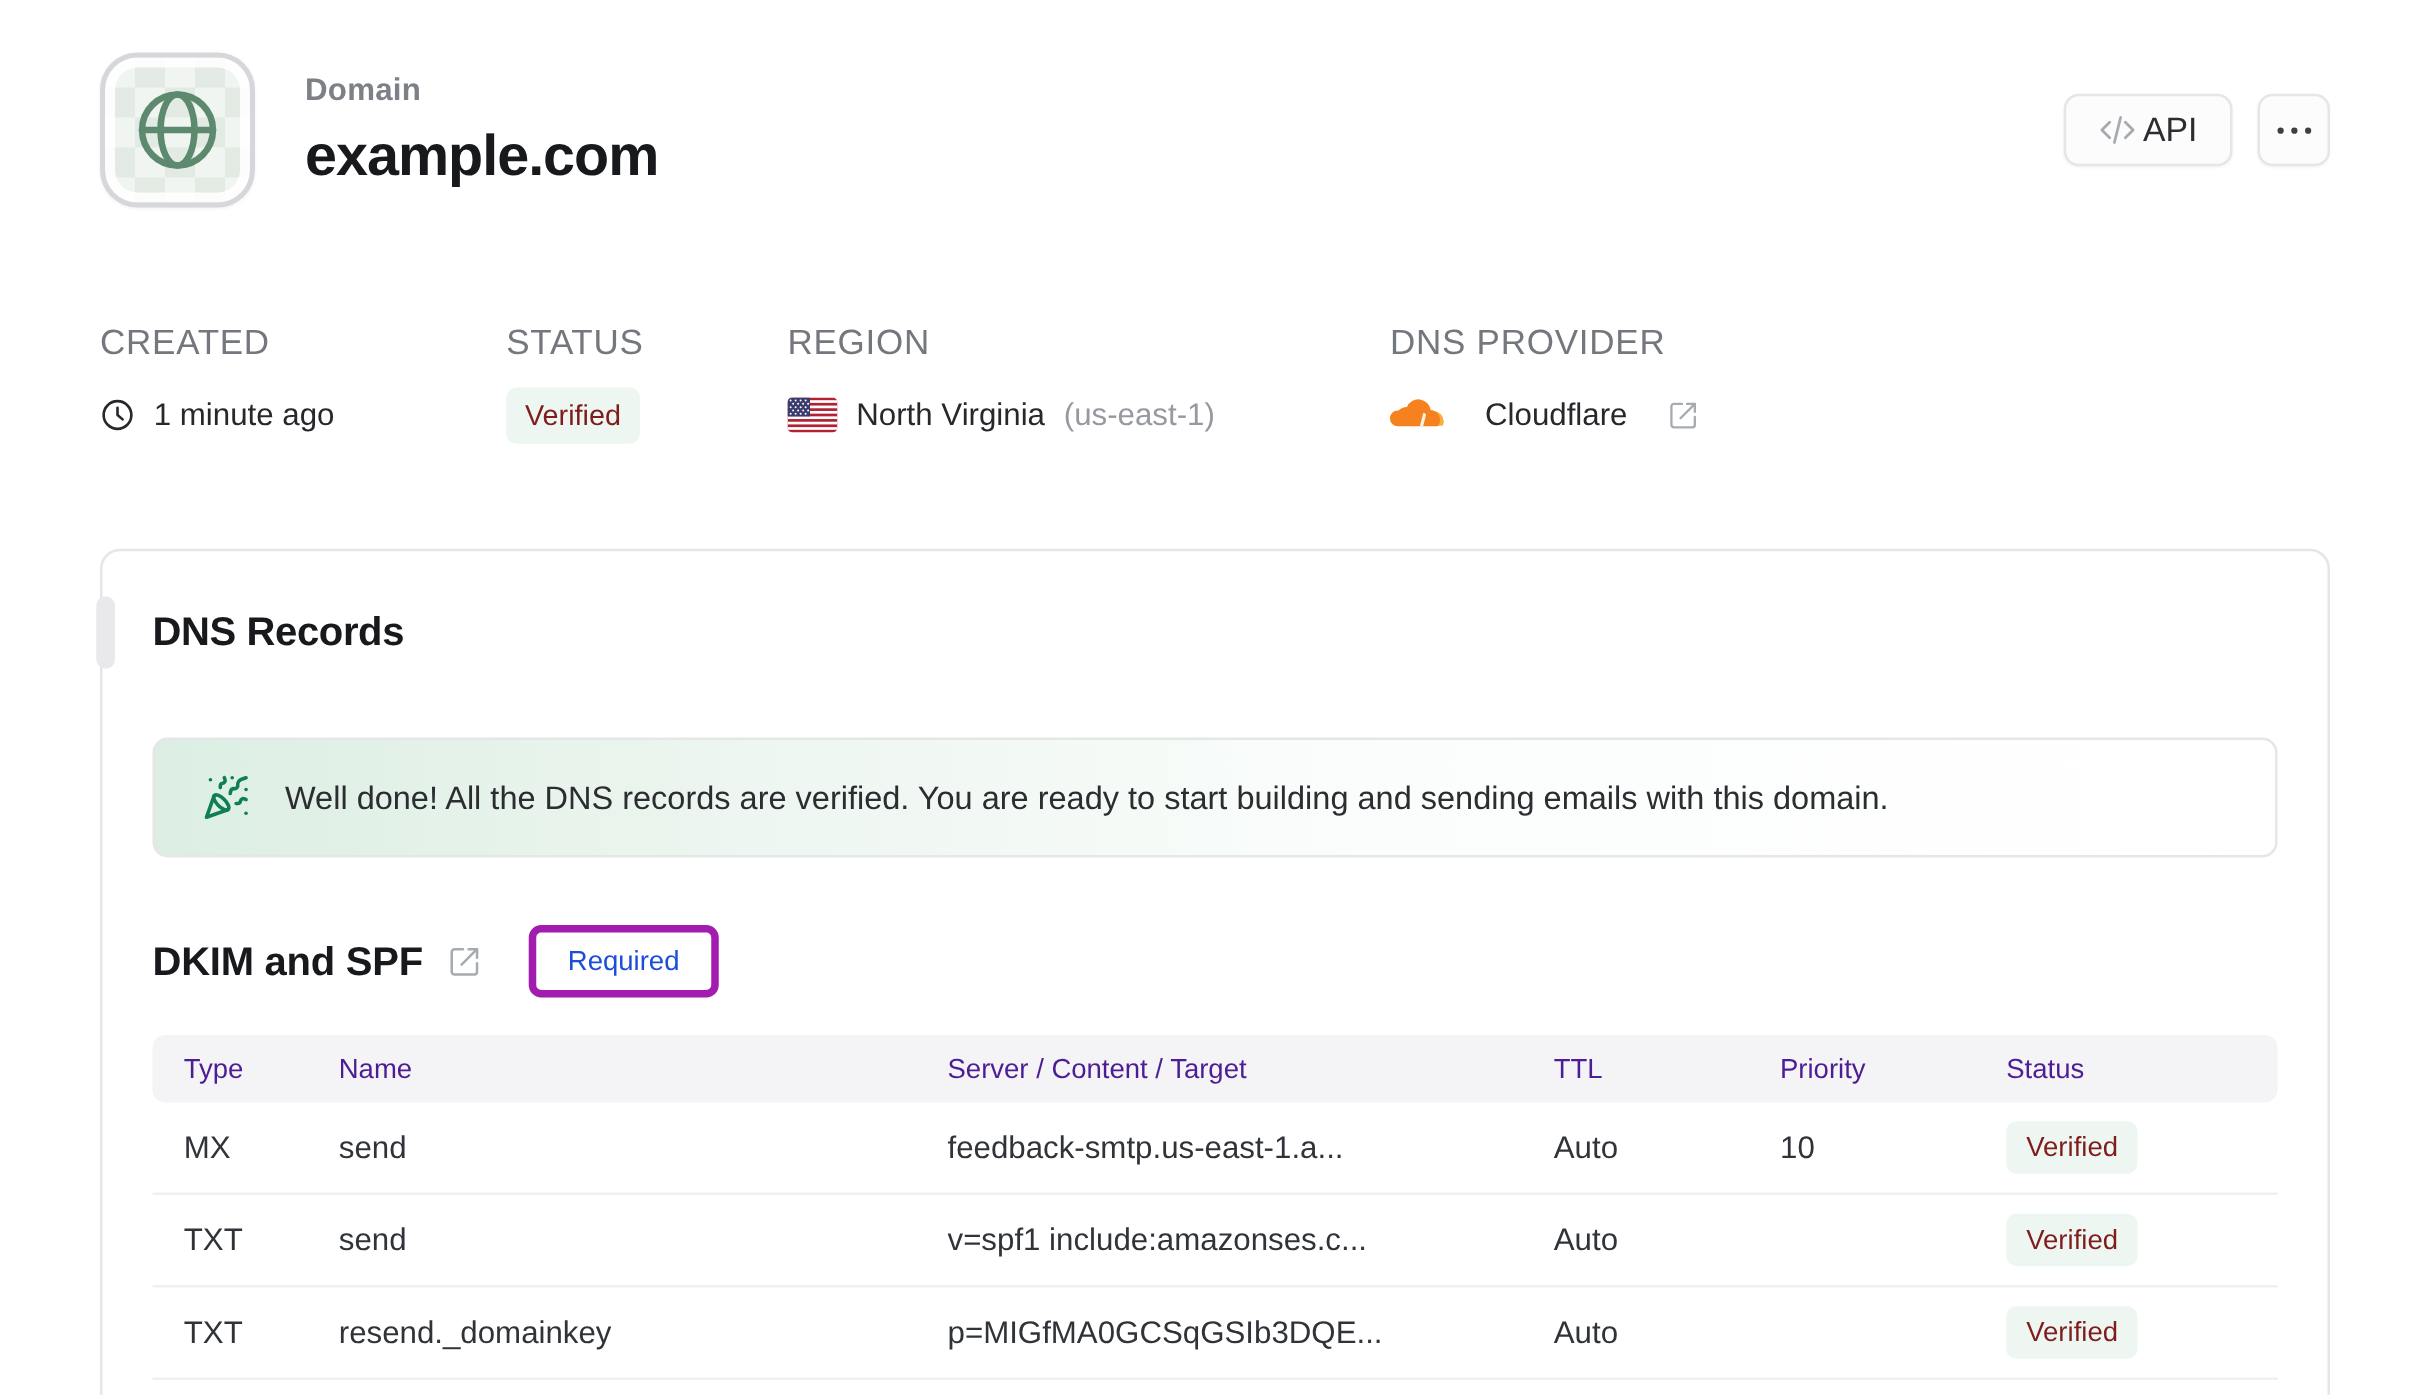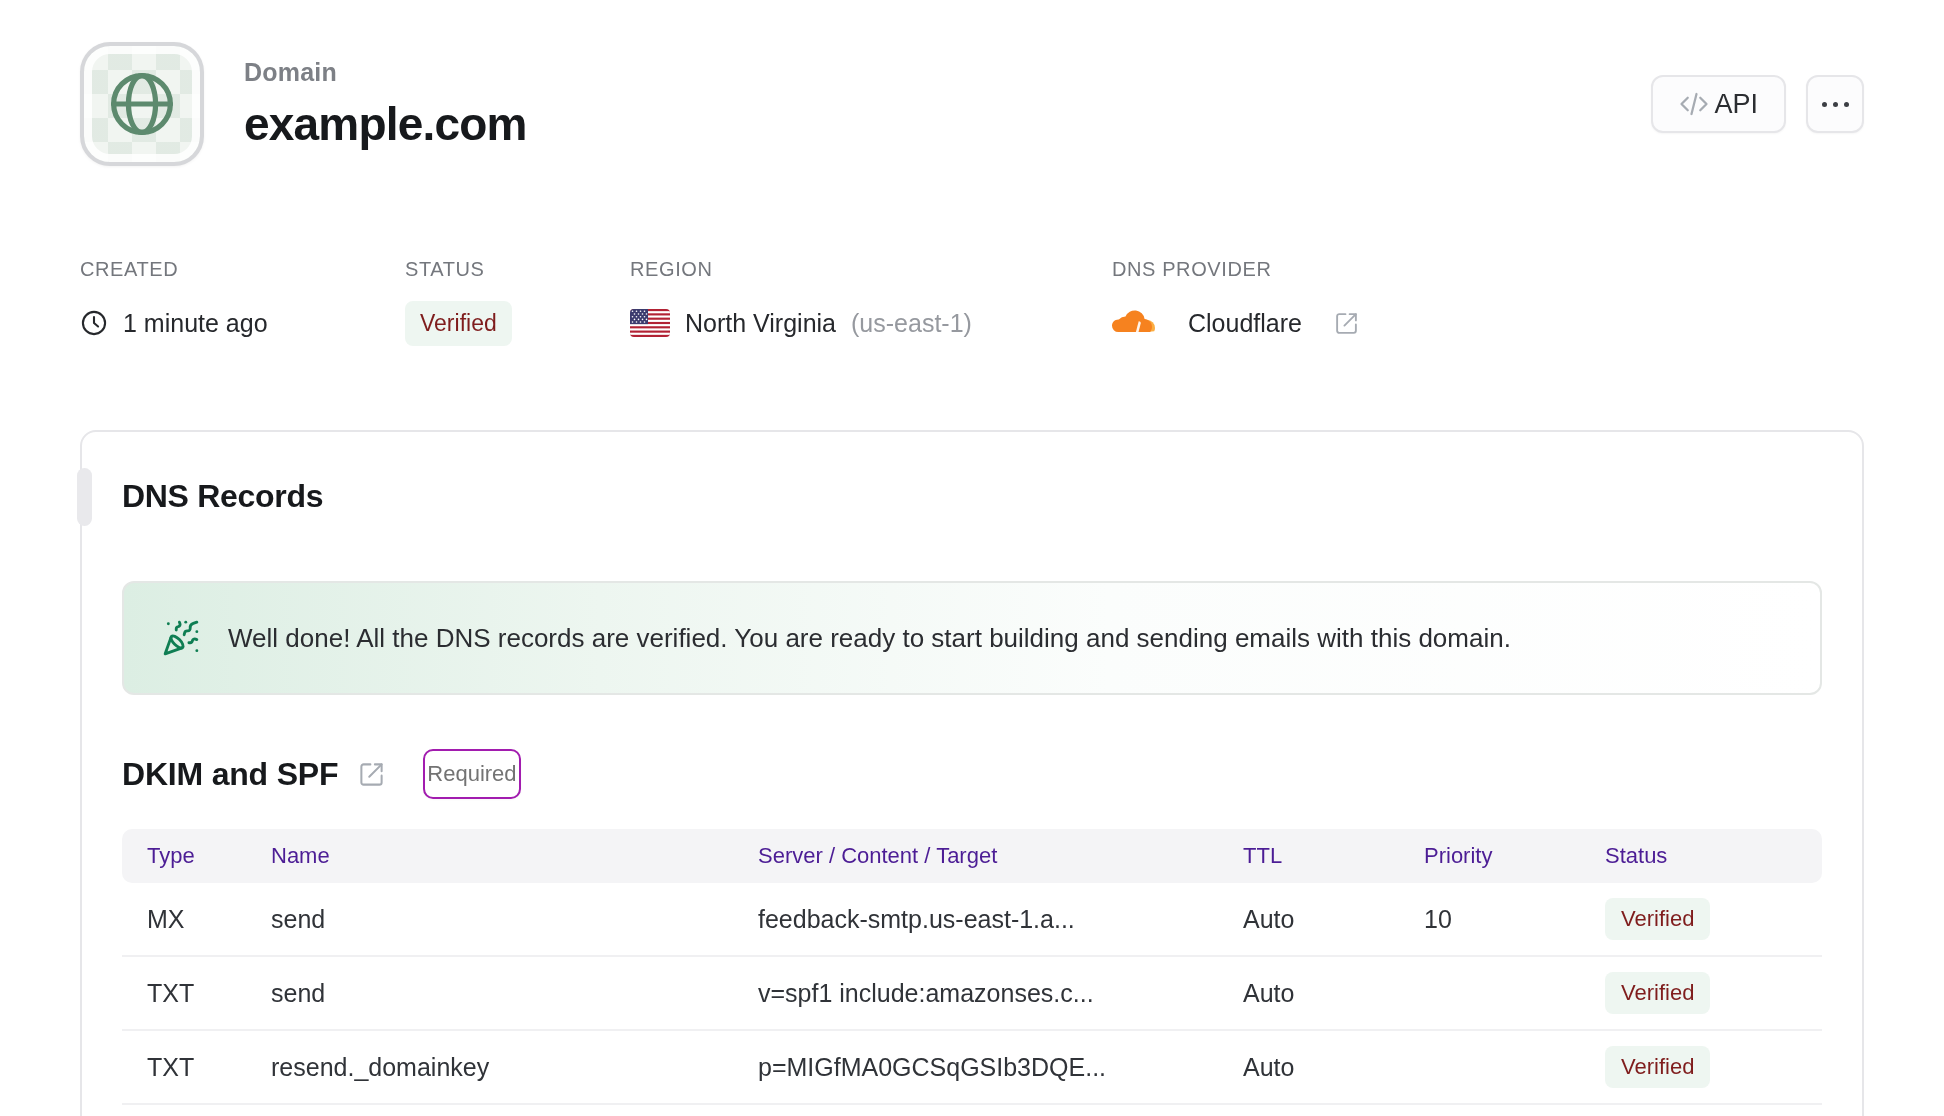--- a/index.html
+++ b/index.html
@@ -42,21 +42,21 @@
     background:#fcfcfd; border:2px solid #e6e6e9; border-radius:12px; cursor:pointer;
     box-shadow:0 1px 2px rgba(0,0,0,0.04);
   }
   .more-btn .dot { width:5px; height:5px; border-radius:50%; background:#3c3f44; }
 
   
   .meta { display:flex; margin-top:92px; }
   .meta-col.c1 { width:325px; }
   .meta-col.c2 { width:225px; }
   .meta-col.c3 { width:482px; }
-  .meta-label { font-size:20px; font-weight:500; color:#74777d; letter-spacing:0.6px; }
+  .meta-label { font-size:28px; font-weight:500; color:#74777d; letter-spacing:0.6px; }
   .meta-value { margin-top:20px; display:flex; align-items:center; gap:15px; font-size:25px; color:#26282c; min-height:44px; }
   .meta-value .muted { color:#96999f; }
   .clock { width:28px; height:28px; stroke:#26282c; }
   .badge-green {
     display:inline-block; font-size:23px; font-weight:500; color:#7f1d1d;
     background:#eef6f1; border-radius:8px; padding:9px 15px;
   }
   .flag { width:40px; height:28px; border-radius:4px; overflow:hidden; flex:0 0 auto; }
   .cf-cloud { width:44px; height:30px; flex:0 0 auto; }
   .ext-link { width:25px; height:25px; stroke:#a6abb2; flex:0 0 auto; }
@@ -68,33 +68,33 @@
     border:2px solid #e6e6e9; border-radius:16px;
     padding:46px 40px 0 40px;
   }
   .notch {
     position:absolute; left:-5px; top:36px; width:15px; height:58px;
     background:#e9e9ec; border-radius:8px;
   }
   .card-title { font-size:32px; font-weight:700; color:#17191c; letter-spacing:-0.3px; }
 
   .banner {
-    margin-top:66px; height:114px; display:flex; align-items:center; gap:28px;
+    margin-top:66px; height:96px; display:flex; align-items:center; gap:28px;
     border:2px solid #e4e7e5; border-radius:12px; padding:0 38px;
     background:linear-gradient(90deg, #dceee3 0%, #edf6f0 28%, #fbfdfc 58%, #ffffff 100%);
   }
   .banner svg { width:38px; height:38px; stroke:#0f7e53; flex:0 0 auto; }
   .banner p { font-size:26px; color:#2b2d31; }
 
   .subhead { margin-top:54px; display:flex; align-items:center; gap:20px; }
   .subhead h3 { font-size:32px; font-weight:700; color:#17191c; letter-spacing:-0.2px; }
   .subhead .ext-link { width:27px; height:27px; }
   .required-badge {
-    margin-left:18px; display:inline-block; font-size:22px; color:#737373;
-    border:2px solid #a21caf; border-radius:10px; padding:10px 2px; background:#fff;
+    margin-left:18px; display:inline-block; font-size:22px; color:#1d4ed8;
+    border:6px solid #a21caf; border-radius:10px; padding:10px 25px; background:#fff;
     box-shadow:0 1px 2px rgba(0,0,0,0.03);
   }
 
   
   .table { margin-top:30px; }
   .thead, .trow {
     display:grid;
     grid-template-columns:124px 487px 485px 181px 181px 1fr;
     align-items:center; padding-left:25px;
   }

